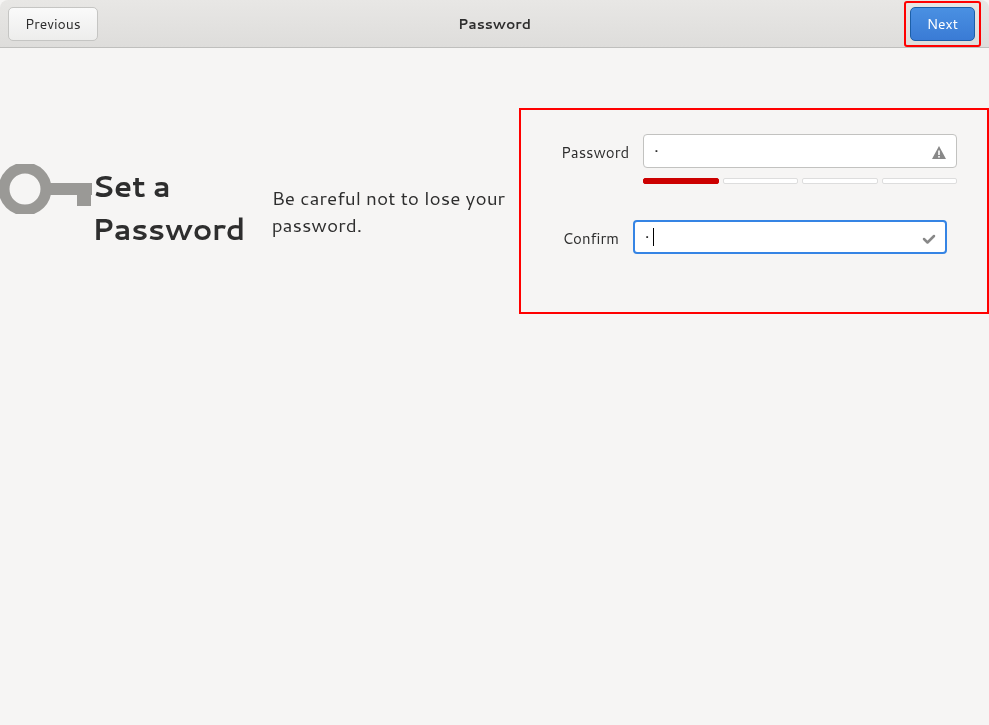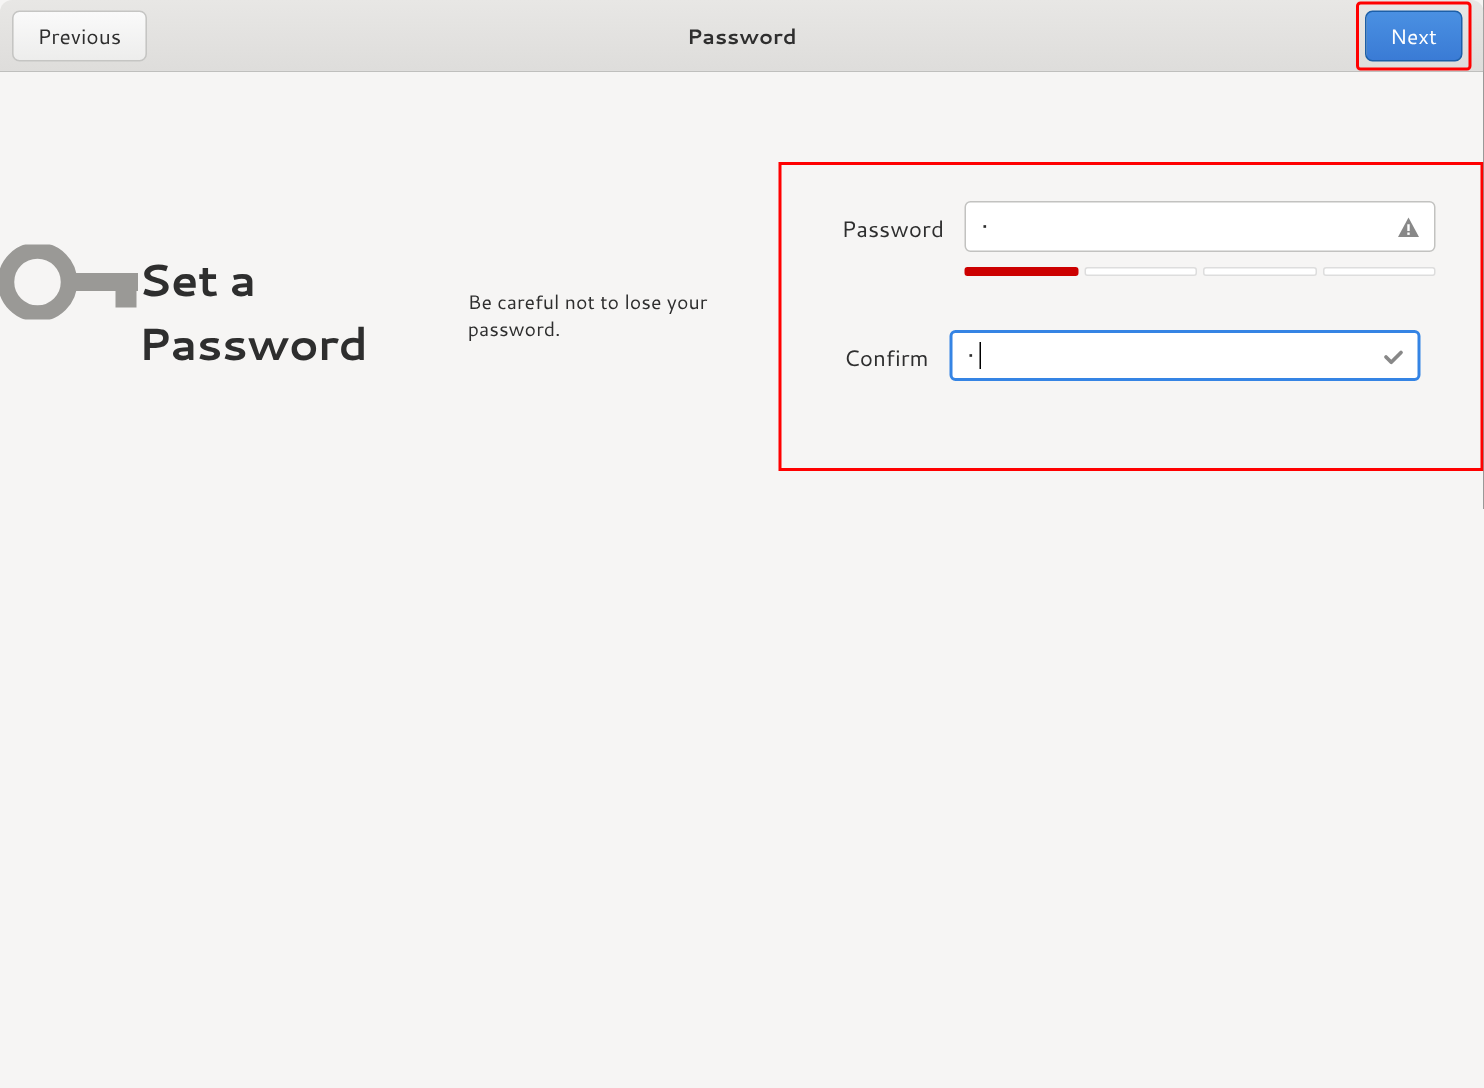--- a/index.html
+++ b/index.html
@@ -83,21 +83,21 @@
     
     .heading {
       font-size: 30px;
       font-weight: 800;
       color: #2e2e2e;
       margin-bottom: 8px;
       letter-spacing: -0.5px;
     }
     
     .subtitle {
-      font-size: 13px;
+      font-size: 19px;
       color: #2e2e2e;
     }
     
     .form-area {
       border: 2px solid #ff0000;
       padding: 24px 40px 50px 40px;
       width: 470px;
     }
     
     .form-row {

